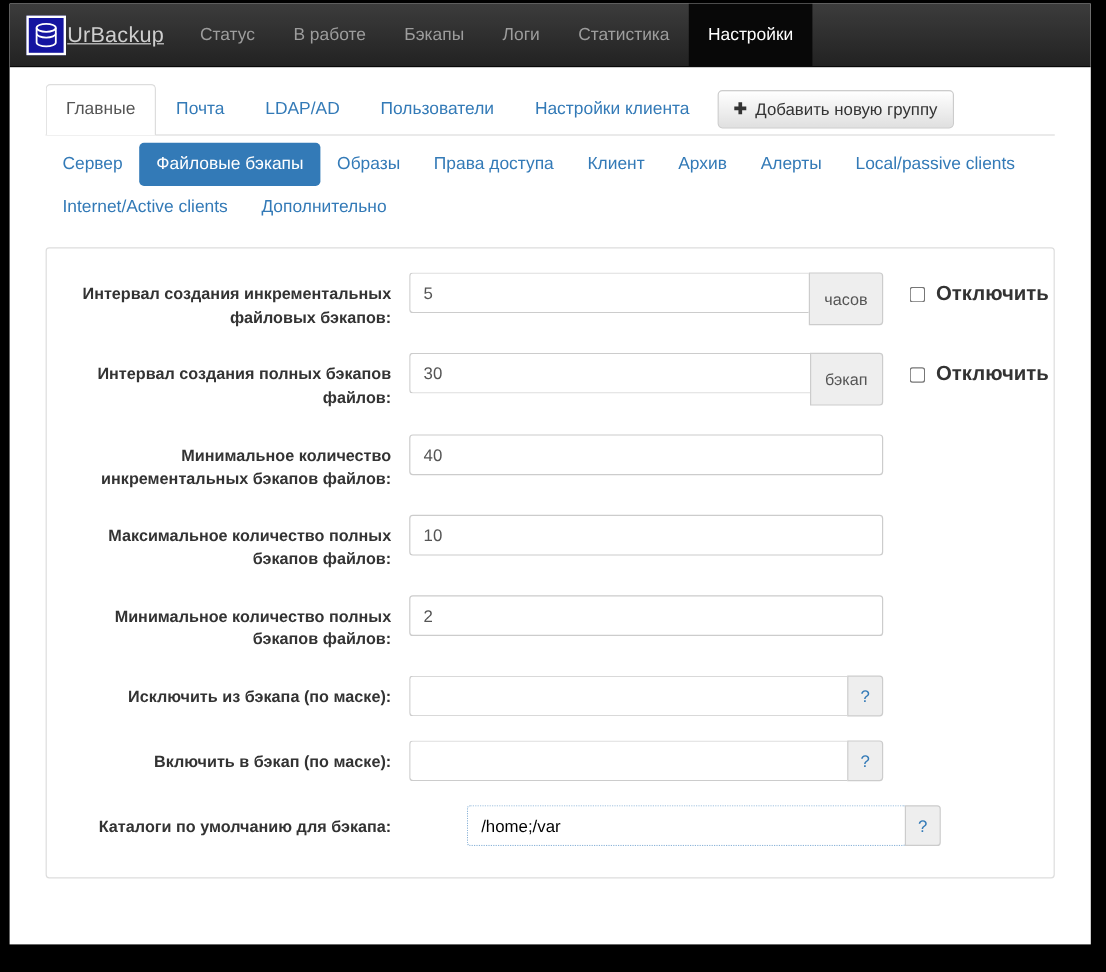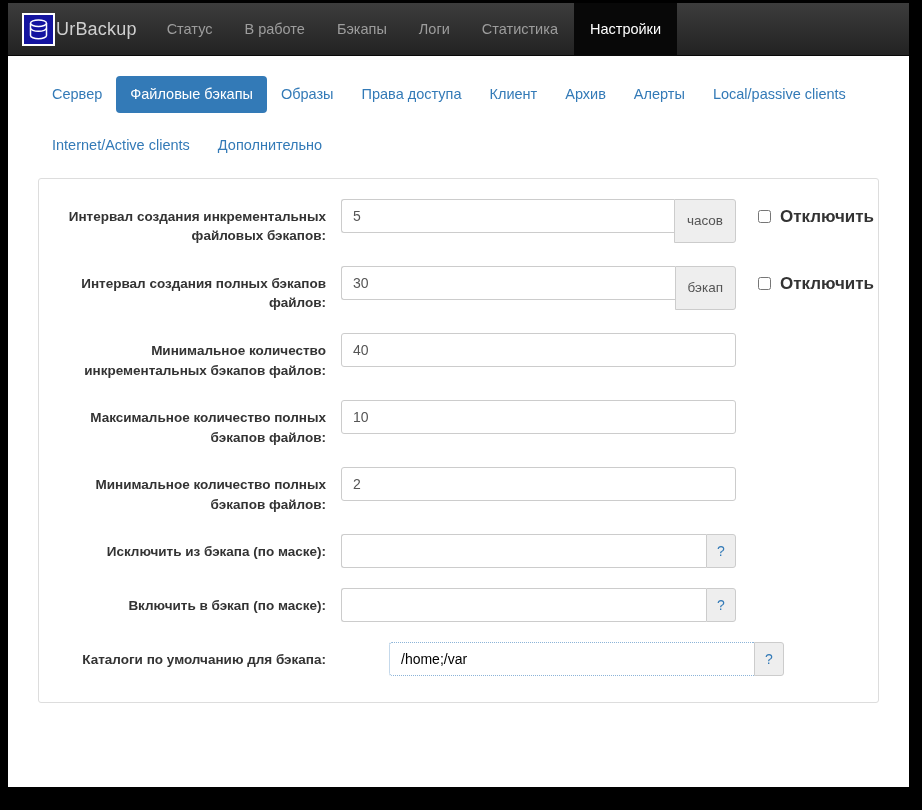--- a/index.html
+++ b/index.html
@@ -48,20 +48,21 @@
     align-items: center;
     justify-content: center;
     flex: none;
   }
   .brand-name {
     color: #cfcfcf;
     font-size: 18px;
     margin-left: 1px;
     letter-spacing: .2px;
     white-space: nowrap;
+    text-decoration: underline;
   }
   .nav-items {
     display: flex;
     align-items: stretch;
     list-style: none;
     margin: 0;
     padding: 0;
   }
   .nav-item {
     display: flex;
@@ -127,21 +128,21 @@
     font-size: 13px;
     font-weight: bold;
     line-height: 1;
   }
 
   .tabs-row-2 {
     display: flex;
     flex-wrap: wrap;
     align-items: center;
     padding: 6px 0 0 0;
-    row-gap: 14px;
+    row-gap: 0;
   }
   .subtab {
     font-size: 14.5px;
     color: #337ab7;
     padding: 9px 14px;
     border-radius: 4px;
     cursor: pointer;
     white-space: nowrap;
     line-height: 1.3;
   }
@@ -287,20 +288,31 @@
       <li class="nav-item">В работе</li>
       <li class="nav-item">Бэкапы</li>
       <li class="nav-item">Логи</li>
       <li class="nav-item">Статистика</li>
       <li class="nav-item active">Настройки</li>
     </ul>
   </div>
 
   <div class="tabs-area">
 
+    <div class="tabs-row-1">
+      <div class="tab-top active">Главные</div>
+      <div class="tab-top">Почта</div>
+      <div class="tab-top">LDAP/AD</div>
+      <div class="tab-top">Пользователи</div>
+      <div class="tab-top">Настройки клиента</div>
+      <button class="add-group-btn">
+        <span class="plus-icon">✚</span>
+        <span>Добавить новую группу</span>
+      </button>
+    </div>
 
     <div class="tabs-row-2">
       <div class="subtab">Сервер</div>
       <div class="subtab active">Файловые бэкапы</div>
       <div class="subtab">Образы</div>
       <div class="subtab">Права доступа</div>
       <div class="subtab">Клиент</div>
       <div class="subtab">Архив</div>
       <div class="subtab">Алерты</div>
       <div class="subtab">Local/passive clients</div>

